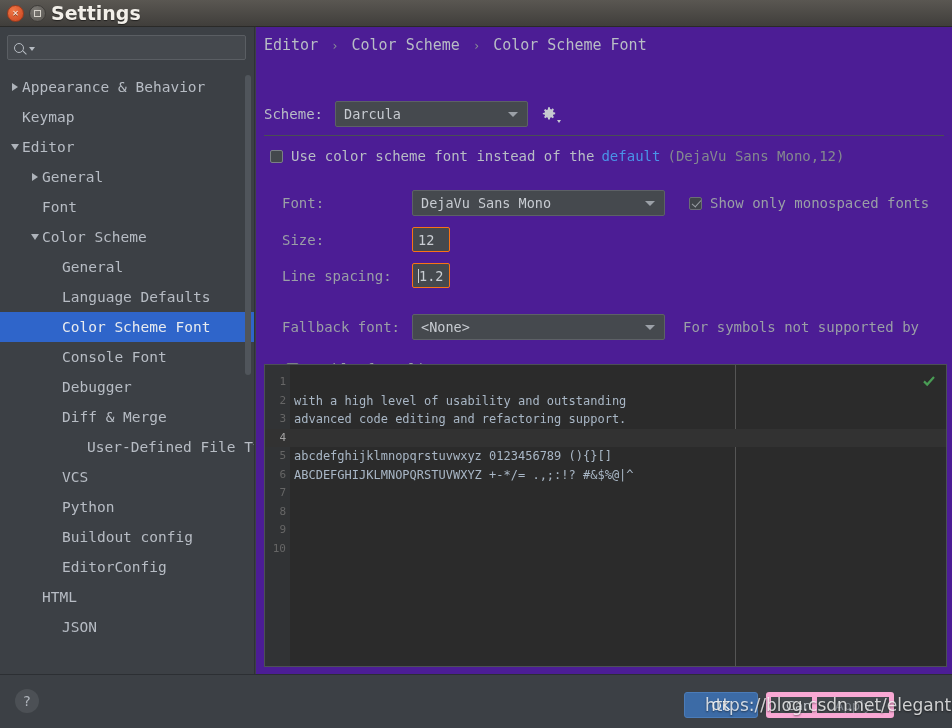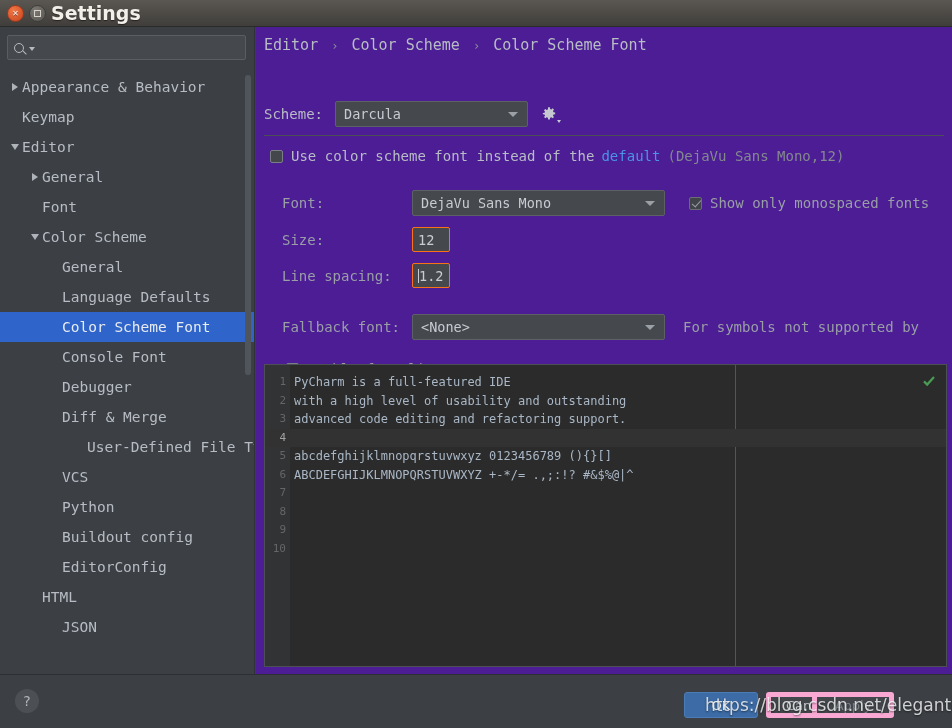--- a/index.html
+++ b/index.html
@@ -637,21 +637,20 @@
     </div>
 
     <div class="preview">
       <div class="gutter"></div>
       <div class="code-area">
         <div class="margin-line"></div>
       </div>
       <div class="preview-lines" id="preview-lines">
           <div class="code-line">
             <span class="ln">1</span>
-            <span class="code-text">PyCharm is a full-featured IDE</span>
           </div>
           <div class="code-line">
             <span class="ln">2</span>
             <span class="code-text">with a high level of usability and outstanding</span>
           </div>
           <div class="code-line">
             <span class="ln">3</span>
             <span class="code-text">advanced code editing and refactoring support.</span>
           </div>
           <div class="code-line caret-row">

